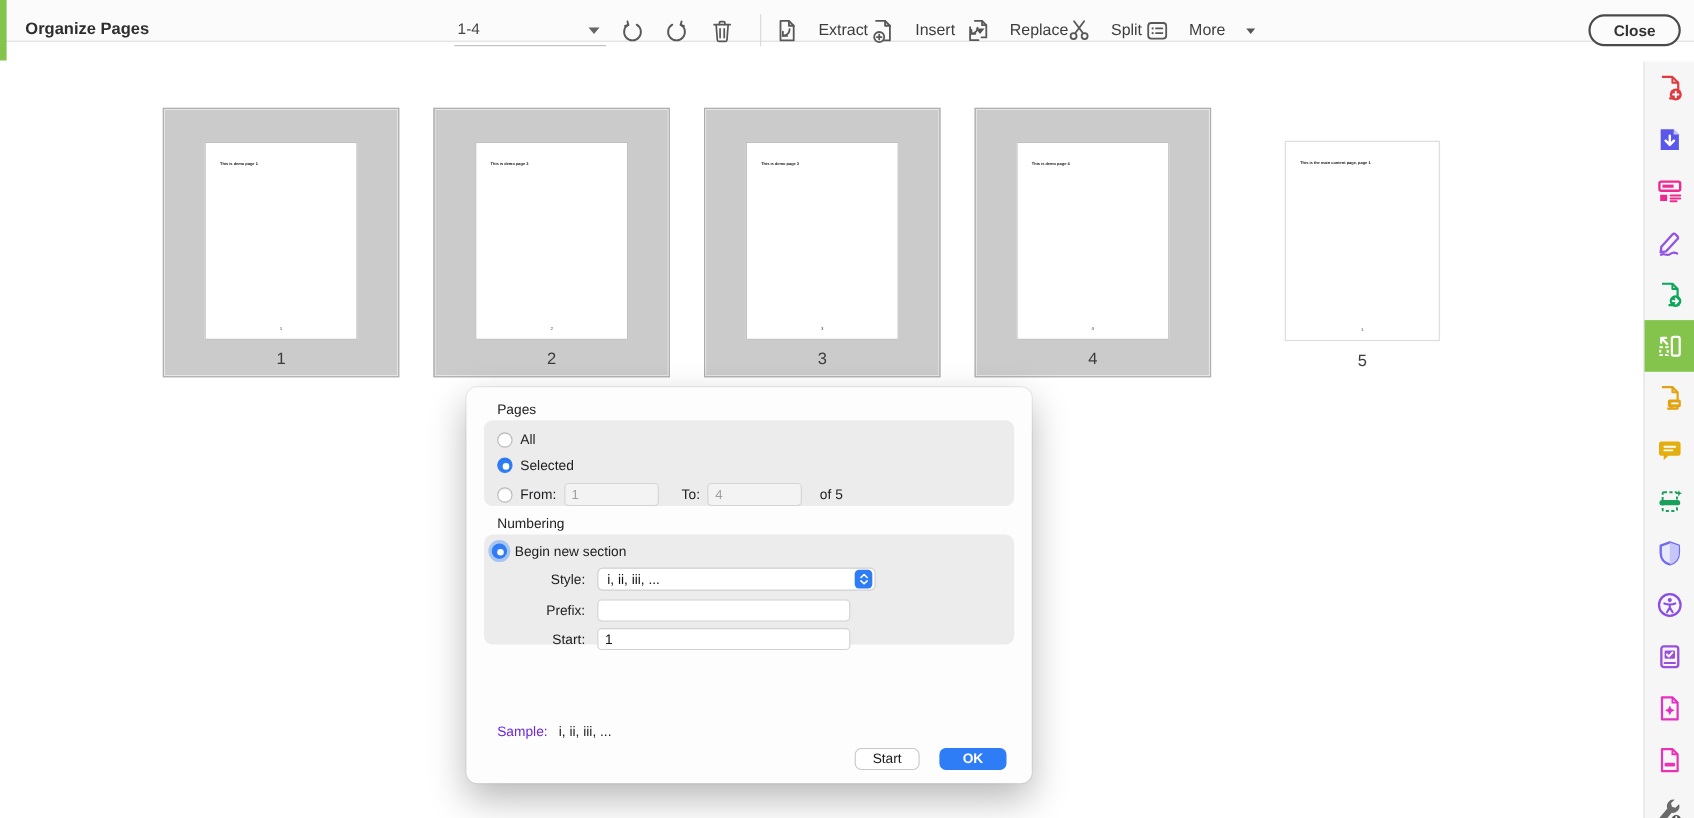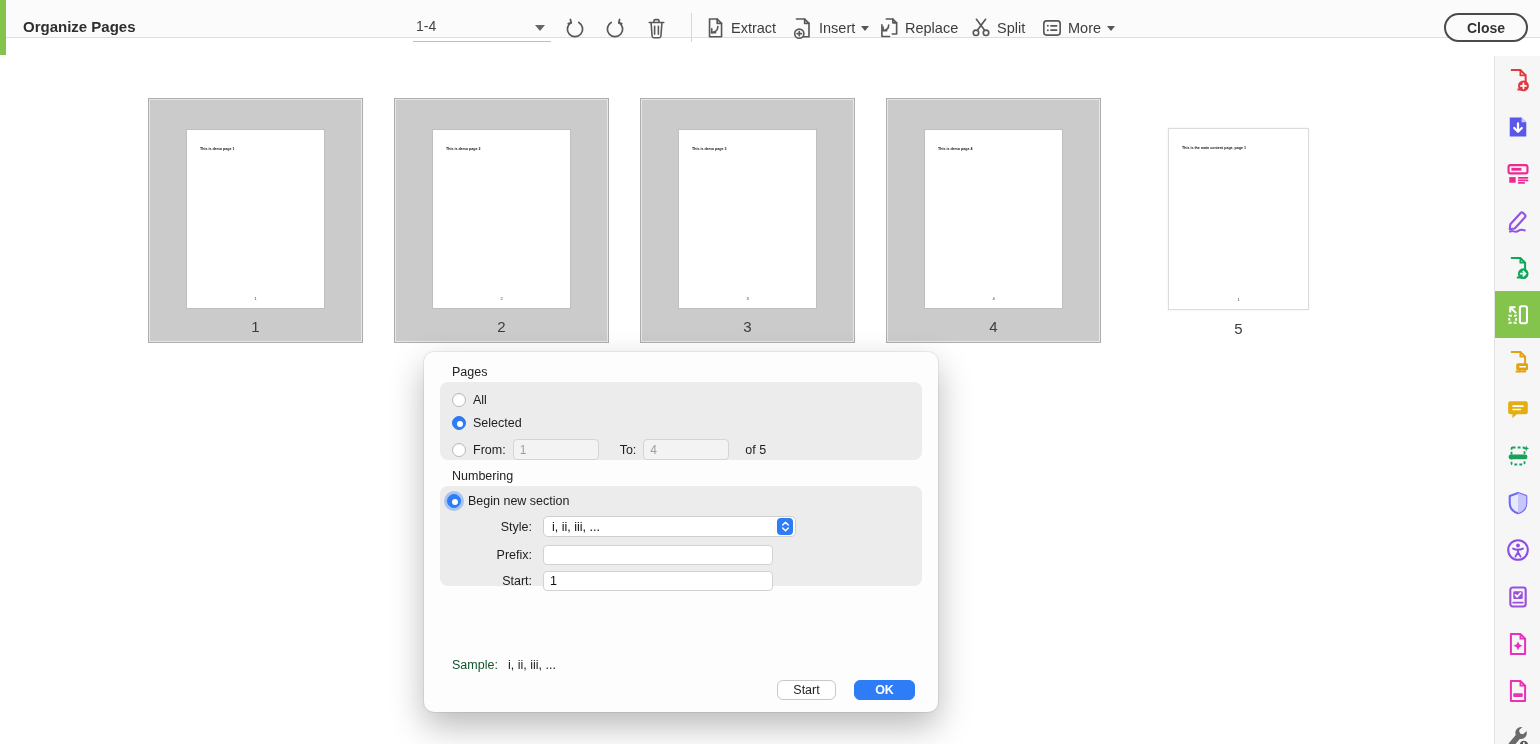--- a/index.html
+++ b/index.html
@@ -6,21 +6,21 @@
   html,body { width:1540px; height:744px; overflow:hidden; }
   body { font-family:"Liberation Sans", sans-serif; background:#fff; position:relative; color:#333; }
 
   
   .toolbar { position:absolute; top:0; left:0; width:1540px; height:38px; background:#fbfbfb; border-bottom:1px solid #dedede; z-index:5; }
   .accent-strip { position:absolute; left:0; top:0; width:6px; height:55px; background:#84c44c; }
   .tb-title { position:absolute; left:23px; top:18px; font-size:15px; font-weight:bold; color:#2e2e2e; }
   .range-ctl { position:absolute; left:413px; top:12px; width:138px; height:30px; border-bottom:1px solid #bdbdbd; cursor:pointer; }
   .range-ctl .val { position:absolute; left:3px; top:6px; font-size:14px; color:#444; }
   .range-ctl .caret { position:absolute; right:6px; top:13px; width:0; height:0; border-left:5px solid transparent; border-right:5px solid transparent; border-top:6px solid #666; }
-  .tbtn { position:absolute; top:10px; height:36px; display:flex; align-items:center; gap:4px; cursor:pointer; background:none; border:none; font-family:inherit; }
+  .tbtn { position:absolute; top:10px; height:36px; display:flex; align-items:center; gap:17px; cursor:pointer; background:none; border:none; font-family:inherit; }
   .tbtn svg { display:block; }
   .tbtn .lbl { font-size:14.5px; color:#3d3d3d; }
   .tb-caret { width:0; height:0; border-left:4px solid transparent; border-right:4px solid transparent; border-top:5px solid #555; margin-left:2px; }
   .tb-divider { position:absolute; left:691px; top:13px; width:1px; height:29px; background:#d7d7d7; }
   .close-btn { position:absolute; left:1444px; top:13px; width:84px; height:29px; border:2px solid #4a4a4a; border-radius:15px; background:#fbfbfb; font-family:inherit; font-size:14px; font-weight:bold; color:#333; cursor:pointer; }
 
   
   .content { position:absolute; top:56px; left:0; width:1494px; height:688px; background:#ffffff; }
   .thumb-box { position:absolute; top:42px; width:215px; height:245px; background:#cbcbcb; border:1px solid #adadad; box-shadow:inset 0 0 0 1px #e6e6e6; cursor:pointer; }
   .thumb-page { position:absolute; left:37px; top:30px; width:139px; height:180px; background:#fff; border:1px solid #bfbfbf; }
@@ -49,21 +49,21 @@
   .radio.on { background:#2e7cf6; border-color:#2e7cf6; position:relative; }
   .radio.on::after { content:""; position:absolute; left:4px; top:4px; width:6px; height:6px; border-radius:50%; background:#fff; }
   .radio.focus { box-shadow:0 0 0 3px rgba(46,124,246,.35); }
   .radio-row { position:absolute; display:flex; align-items:center; gap:7px; font-size:12.5px; color:#1d1d1f; cursor:pointer; }
   .mini-field { width:86px; height:21px; background:#f3f3f3; border:1px solid #d4d4d4; border-radius:4px; font-family:inherit; font-size:12px; color:#9f9f9f; padding:0 6px; }
   .txt-field { height:20px; background:#fff; border:1px solid #d2d2d2; border-radius:4px; font-family:inherit; font-size:12.5px; color:#111; padding:0 6px; }
   .sel { position:absolute; display:flex; align-items:center; background:#fff; border:1px solid #cfcfcf; border-radius:5px; height:21px; cursor:pointer; }
   .sel .sel-val { flex:1; font-size:12.5px; color:#111; padding-left:8px; }
   .sel .stepper { width:16px; height:17px; margin-right:2px; background:#2e7cf6; border-radius:4px; display:flex; align-items:center; justify-content:center; }
   .form-lbl { position:absolute; font-size:12.5px; color:#1d1d1f; text-align:right; width:50px; }
-  .sample-lbl { position:absolute; left:28px; top:306px; font-size:12.5px; color:#14532d; }
+  .sample-lbl { position:absolute; left:28px; top:306px; font-size:12.5px; color:#6d28d9; }
   .sample-val { position:absolute; left:84px; top:306px; font-size:12.5px; color:#1d1d1f; }
   .btn-cancel { position:absolute; left:353px; top:328px; width:59px; height:20px; background:#fff; border:1px solid #c8c8c8; border-radius:6px; font-family:inherit; font-size:12.5px; color:#1d1d1f; cursor:pointer; }
   .btn-ok { position:absolute; left:430px; top:328px; width:61px; height:20px; background:#2e7cf6; border:1px solid #2e7cf6; border-radius:6px; font-family:inherit; font-size:12.5px; font-weight:bold; color:#fff; cursor:pointer; }
 </style>
 </head>
 <body>
 
 <div class="toolbar">
   <div class="accent-strip"></div>
   <div class="tb-title">Organize Pages</div>

